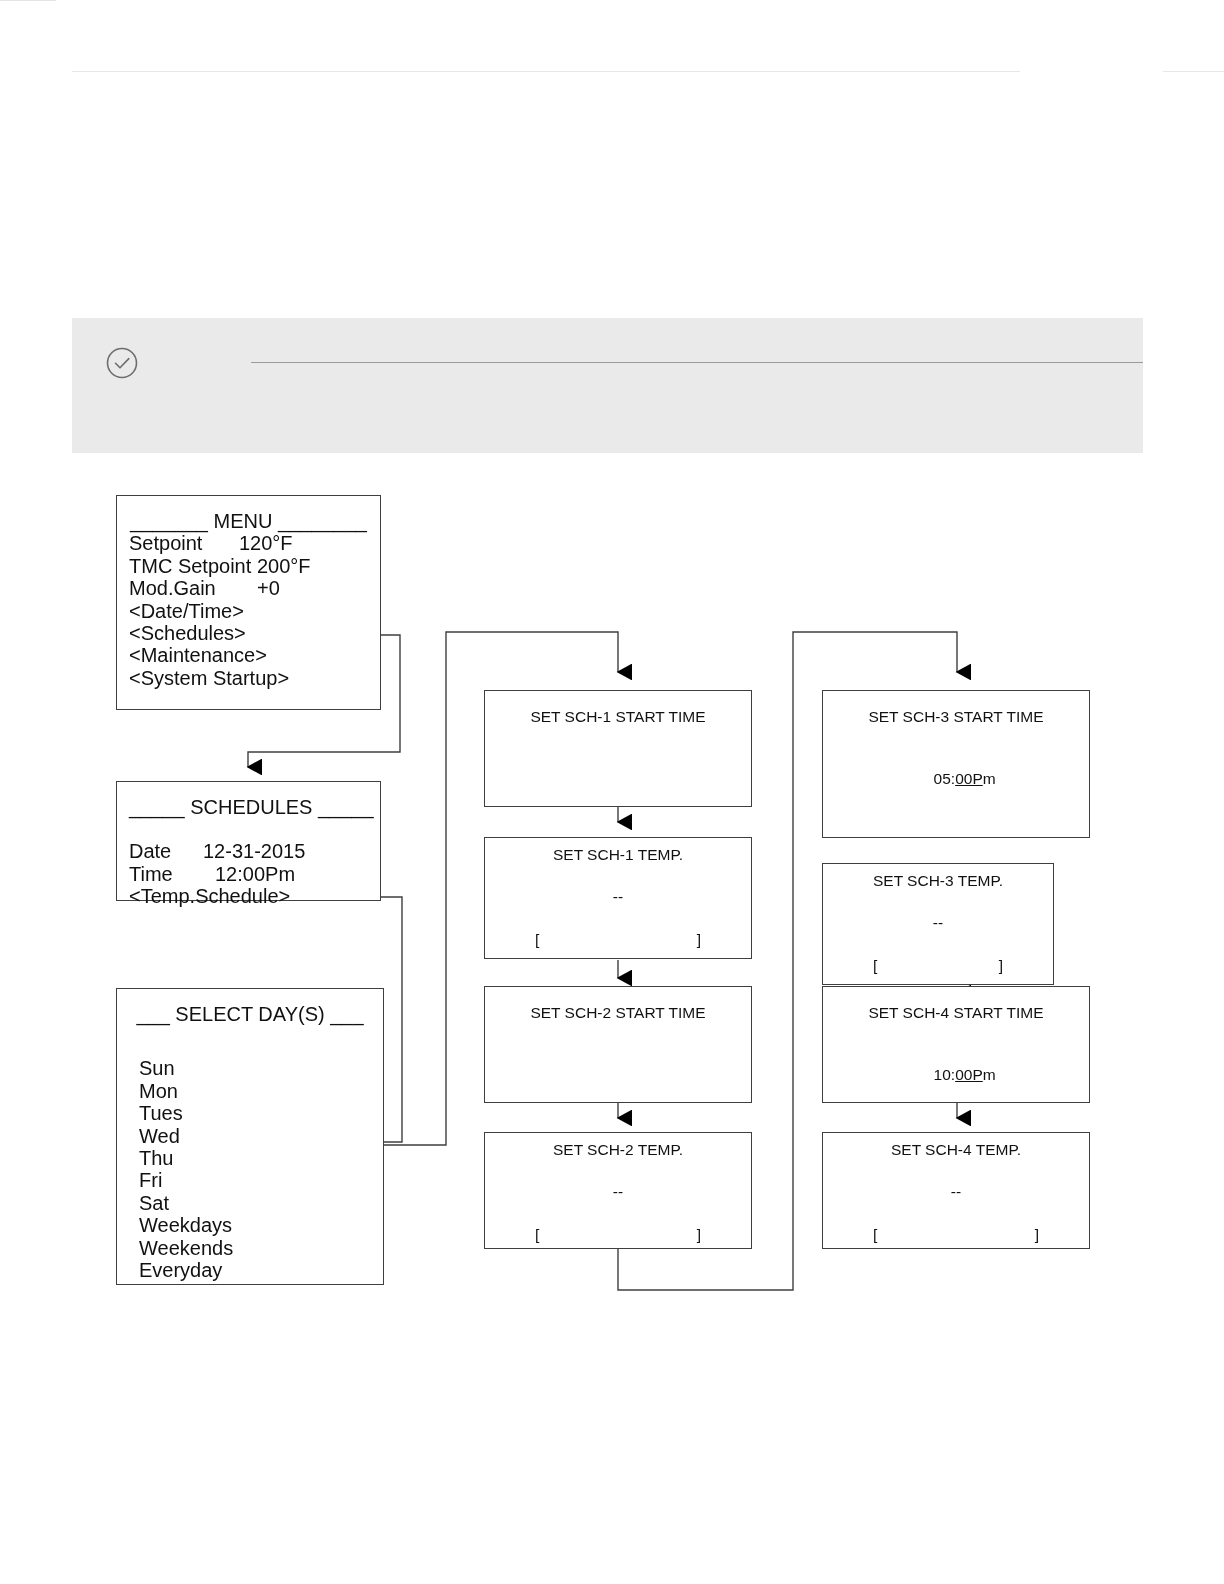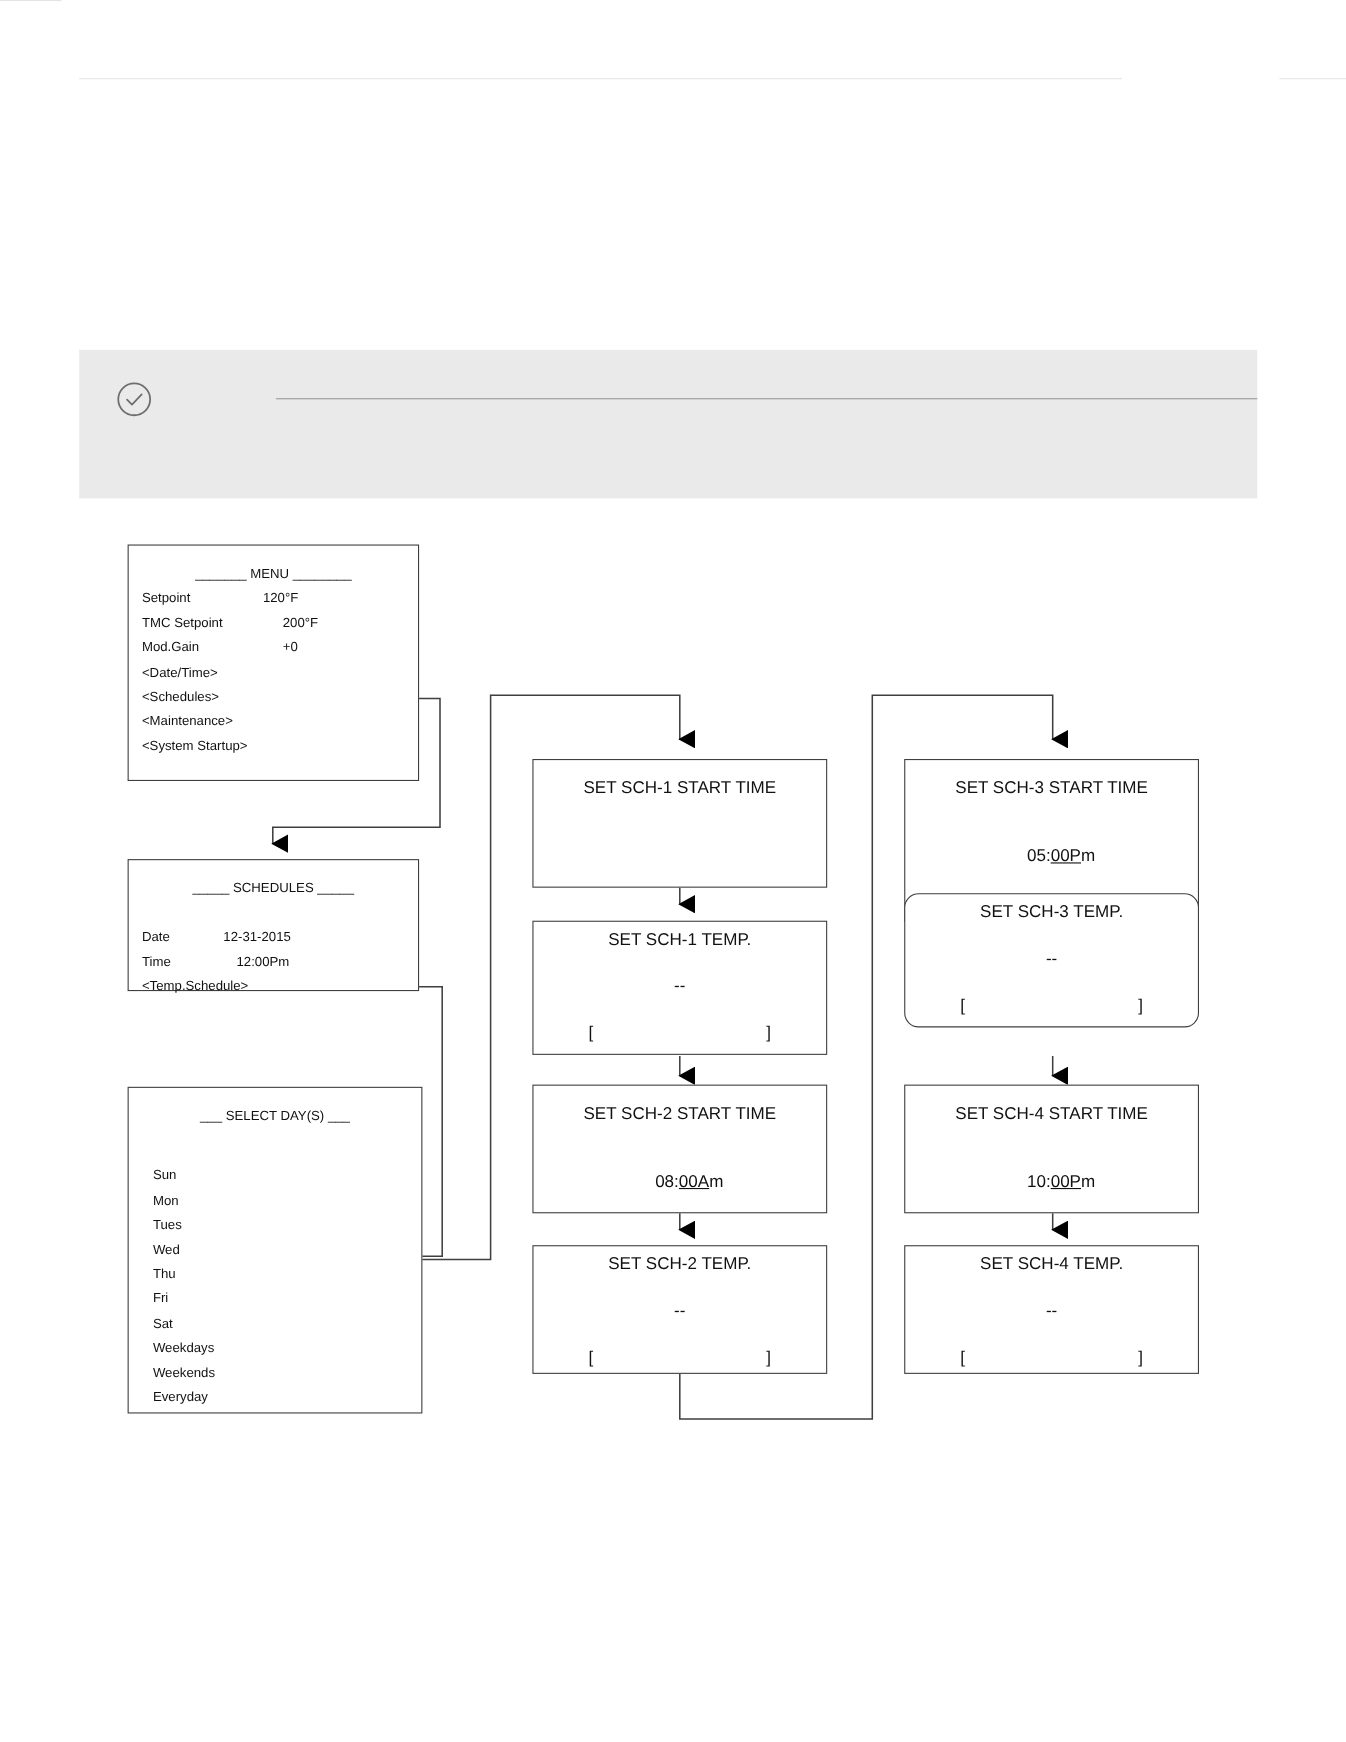--- a/index.html
+++ b/index.html
@@ -74,21 +74,21 @@
   .screen {
     position: absolute;
     box-sizing: border-box;
     border: 1px solid #3f3f3f;
     background: #ffffff;
     font-family: "Liberation Sans", sans-serif;
     color: #111111;
   }
 
   
-  .menu-screen { font-size: 12px; line-height: 22.4px; }
+  .menu-screen { font-size: 20px; line-height: 22.4px; }
   .menu-screen .title {
     text-align: center;
     white-space: pre;
     margin: 0;
   }
   .menu-screen .rows { margin: 0; padding: 0; }
   .menu-screen .row {
     display: flex;
     white-space: pre;
   }
@@ -239,42 +239,39 @@
   <div class="p-title" style="top:8px;">SET SCH-1 TEMP.</div>
   <div class="p-value" style="top:50px;">--</div>
   <div class="p-brackets" style="top:93px;">
     <span>[</span>
     <span>]</span>
   </div>
 </div>
 
 <div class="screen param-screen" style="left:484px; top:986px; width:268px; height:117px;">
   <div class="p-title" style="top:17px;">SET SCH-2 START TIME</div>
-  <div class="p-value" style="top:61px;">
-    <span>08:</span><u>00A</u><span>m</span>
-  </div>
 </div>
 
 <div class="screen param-screen" style="left:484px; top:1132px; width:268px; height:117px;">
   <div class="p-title" style="top:8px;">SET SCH-2 TEMP.</div>
   <div class="p-value" style="top:50px;">--</div>
   <div class="p-brackets" style="top:93px;">
     <span>[</span>
     <span>]</span>
   </div>
 </div>
 
 <div class="screen param-screen" style="left:822px; top:690px; width:268px; height:148px;">
   <div class="p-title" style="top:17px;">SET SCH-3 START TIME</div>
   <div class="p-value" style="top:61px;">
     <span>05:</span><u>00P</u><span>m</span>
   </div>
 </div>
 
-<div class="screen param-screen" style="left:822px; top:812px; width:268px; height:122px;border-radius:13px;">
+<div class="screen param-screen" style="left:822px; top:863px; width:232px; height:122px;">
   <div class="p-title" style="top:8px;">SET SCH-3 TEMP.</div>
   <div class="p-value" style="top:50px;">--</div>
   <div class="p-brackets" style="top:93px;">
     <span>[</span>
     <span>]</span>
   </div>
 </div>
 
 <div class="screen param-screen" style="left:822px; top:986px; width:268px; height:117px;">
   <div class="p-title" style="top:17px;">SET SCH-4 START TIME</div>

